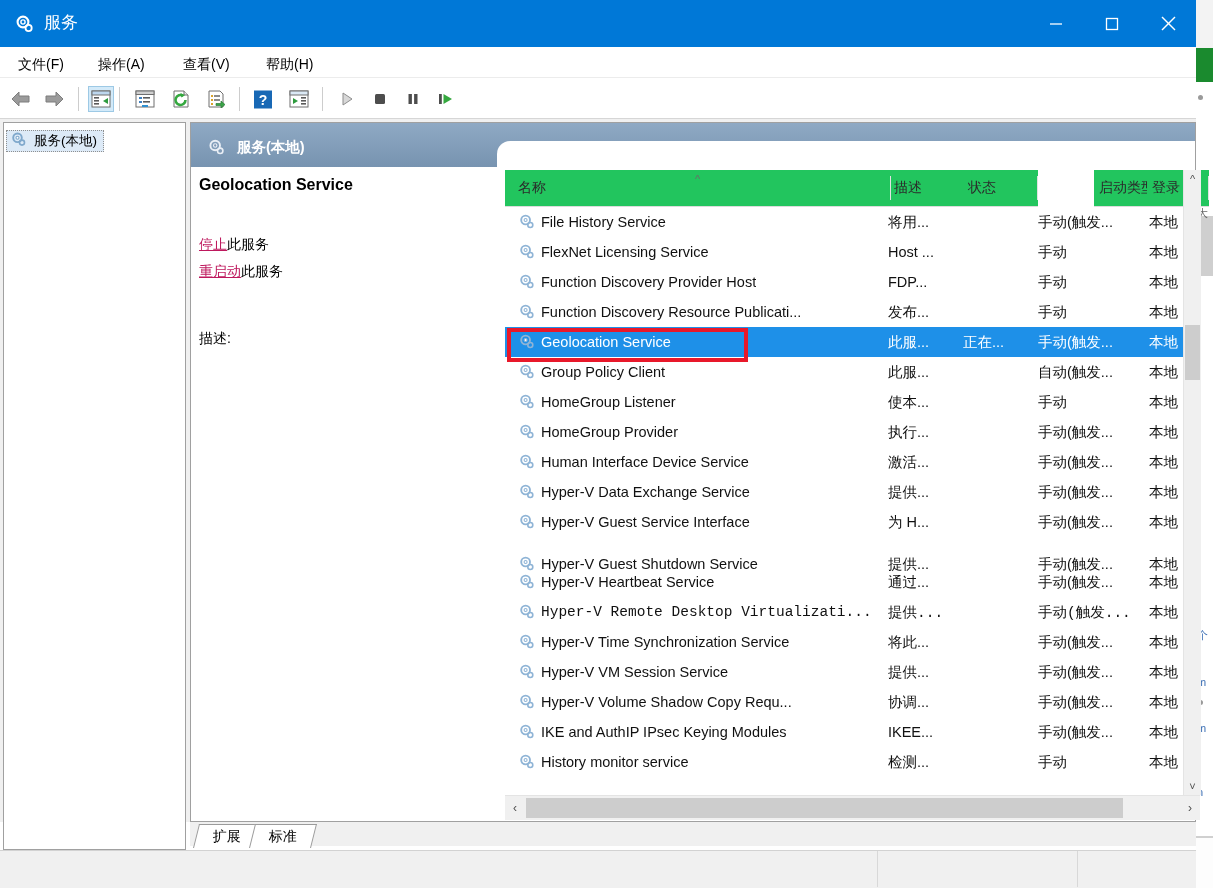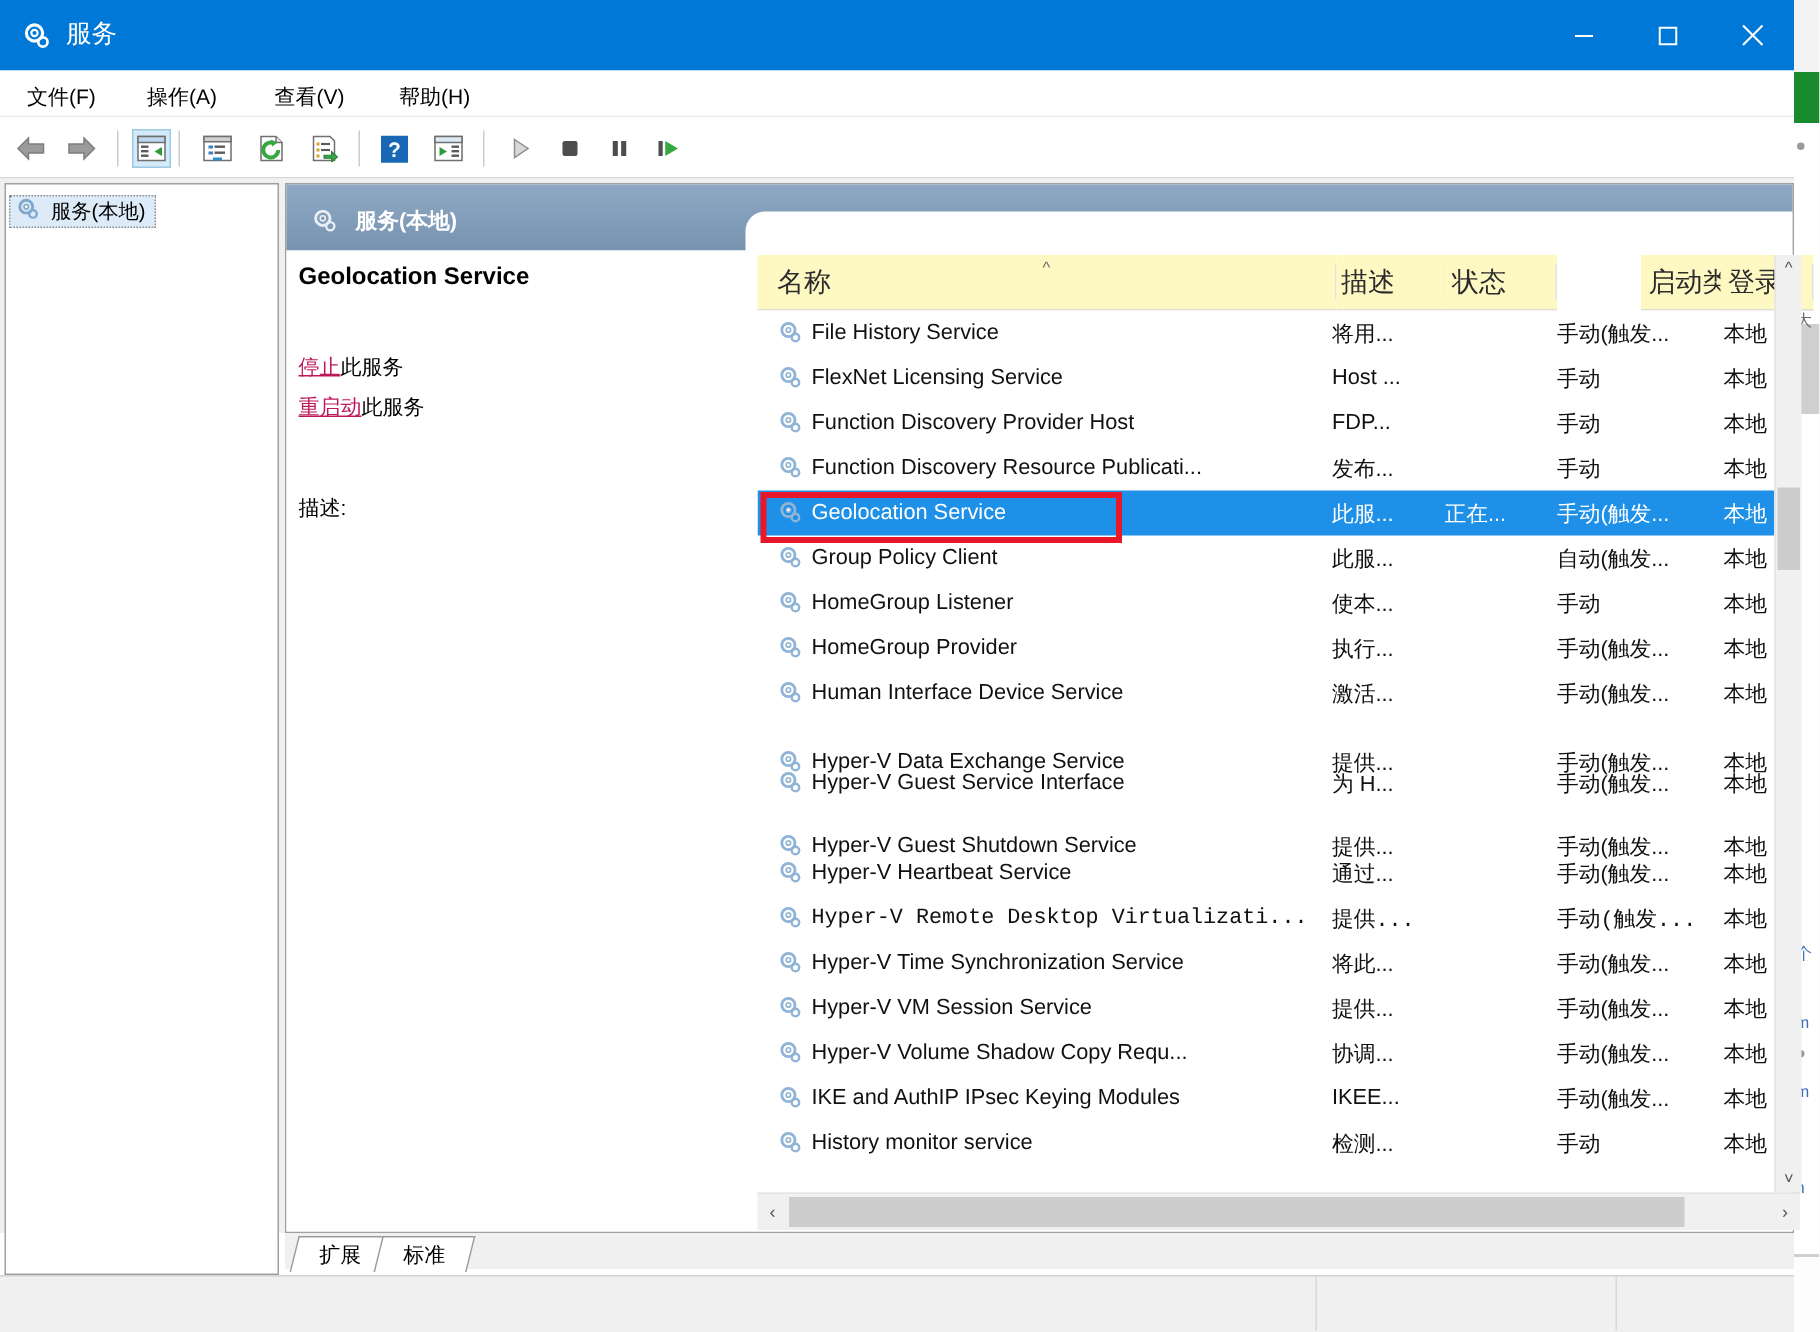--- a/index.html
+++ b/index.html
@@ -70,21 +70,21 @@
   
   .infocol{position:absolute;left:191px;top:167px;width:306px;height:654px;background:#ffffff;}
   .svc-title{position:absolute;left:199px;top:176px;font-size:16px;font-weight:bold;color:#000;}
   .lnk{position:absolute;left:199px;font-size:14px;color:#000;}
   .lnk a{color:#be185d;}
   .desc-label{position:absolute;left:199px;top:330px;font-size:14px;}
   .desc-body{position:absolute;left:199px;top:357px;width:296px;font-size:14px;line-height:22.5px;color:#000;}
 
   
   .lhdr{position:absolute;top:170px;height:36px;border-bottom:1px solid #dcdcdc;
-        display:flex;align-items:center;background:#fef9c3;font-size:18px;color:#2b2b2b;font-family:Liberation Mono, monospace;}
+        display:flex;align-items:center;background:#22c55e;font-size:14px;color:#2b2b2b;font-family:Liberation Mono, monospace;}
   .lhdr .hsep{position:absolute;right:0;top:6px;width:1px;height:24px;background:#e2e2e2;}
   .sortcaret{position:absolute;top:173px;font-size:11px;color:#6b6b6b;}
 
   
   .listview{position:absolute;left:505px;top:207px;width:678px;height:588px;overflow:hidden;background:#ffffff;}
   .row{position:absolute;left:0;width:678px;height:30px;display:flex;align-items:center;font-size:14.5px;color:#111;}
   .row.sel{background:#1e90e8;color:#ffffff;}
   .c-ico{position:absolute;left:13px;width:19px;height:19px;}
   .c-name{position:absolute;left:36px;white-space:nowrap;overflow:hidden;}
   .c-desc{position:absolute;left:383px;width:62px;white-space:nowrap;overflow:hidden;}
@@ -445,21 +445,21 @@
               <circle cx="7.6" cy="7" r="4.4" fill="none" stroke="#8fb4d6" stroke-width="1.9"></circle>
               <circle cx="7.6" cy="7" r="1.5" fill="#ffffff" stroke="#8fb4d6" stroke-width="1.1"></circle>
               <circle cx="12.3" cy="12" r="2.5" fill="none" stroke="#8fb4d6" stroke-width="1.6"></circle>
             </svg></span>
           <span class="c-name">Human Interface Device Service</span>
           <span class="c-desc">激活...</span>
           <span class="c-stat"></span>
           <span class="c-start">手动(触发...</span>
           <span class="c-logon">本地</span>
         </div>
-        <div class="row" style="top: 270px; margin-top: 16px;">
+        <div class="row" style="top: 270px;">
           <span class="c-ico"><svg width="18" height="18" viewBox="0 0 18 18">
               <circle cx="7.6" cy="7" r="4.4" fill="none" stroke="#8fb4d6" stroke-width="1.9"></circle>
               <circle cx="7.6" cy="7" r="1.5" fill="#ffffff" stroke="#8fb4d6" stroke-width="1.1"></circle>
               <circle cx="12.3" cy="12" r="2.5" fill="none" stroke="#8fb4d6" stroke-width="1.6"></circle>
             </svg></span>
           <span class="c-name">Hyper-V Data Exchange Service</span>
           <span class="c-desc">提供...</span>
           <span class="c-stat"></span>
           <span class="c-start">手动(触发...</span>
           <span class="c-logon">本地</span>

